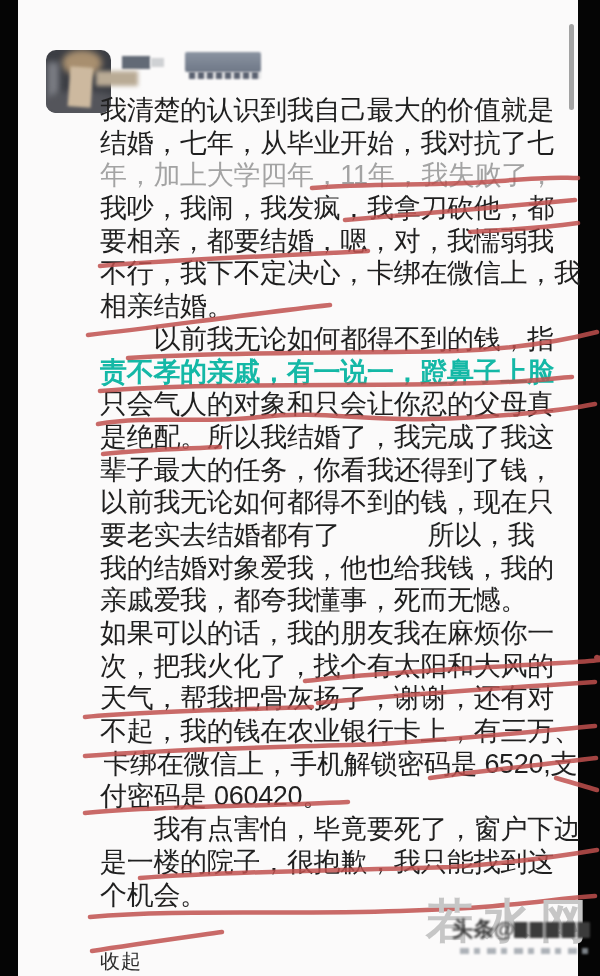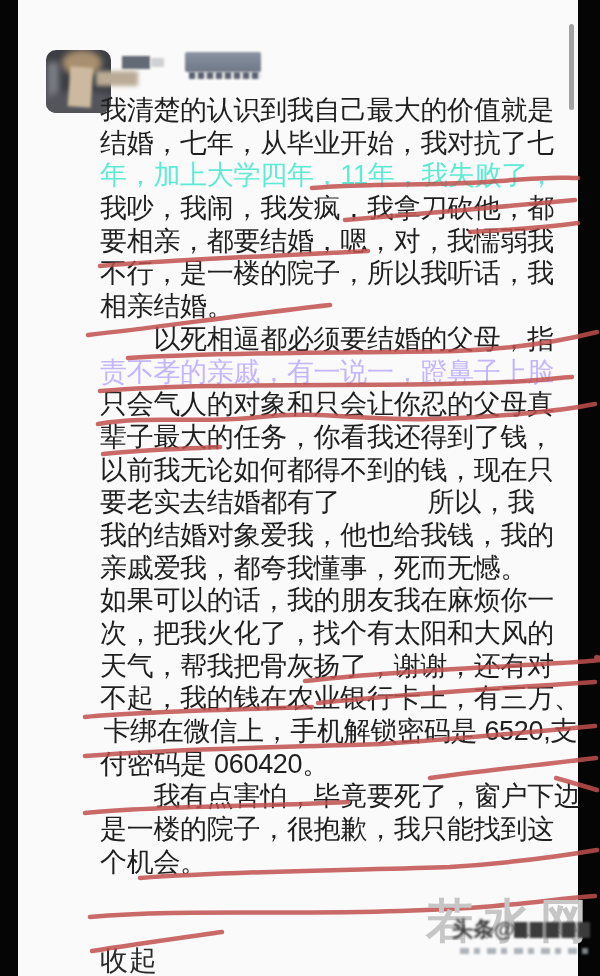--- a/index.html
+++ b/index.html
@@ -31,21 +31,21 @@
        filter:blur(1px);z-index:2;}
   
   .scrollbar{position:absolute;left:569px;top:24px;width:5px;height:86px;border-radius:3px;z-index:4;}
   
   #text-lines{position:absolute;left:100px;top:94px;z-index:2;}
   .tline{
     height:32.7px;line-height:32.7px;font-size:27px;letter-spacing:-0.3px;
     white-space:pre;font-weight:500;
   }
   .collapse{
-    position:absolute;left:100px;top:946px;font-size:28px;line-height:30px;
+    position:absolute;left:100px;top:946px;font-size:20px;line-height:30px;
     z-index:2;letter-spacing:1px;cursor:pointer;
   }
   
   #annotations{position:absolute;left:0;top:0;width:600px;height:976px;z-index:3;pointer-events:none;}
   #annotations path{fill:none;stroke-width:4.5;stroke-linecap:round;opacity:.85;}
   
   .wm-site{
     position:absolute;left:426px;top:890px;z-index:5;
     font-size:47px;font-weight:700;letter-spacing:10px;white-space:nowrap;
   }
@@ -81,28 +81,29 @@
 <div class="nb1"></div>
 <div class="nb1b"></div>
 <div class="nb2"></div>
 <div class="nb-sub"></div>
 
 <div class="scrollbar" style="background: rgb(163, 163, 163);"></div>
 
 <div id="text-lines">
     <div class="tline" style="color: rgb(31, 31, 31);">我清楚的认识到我自己最大的价值就是</div>
     <div class="tline" style="color: rgb(31, 31, 31);">结婚，七年，从毕业开始，我对抗了七</div>
-    <div class="tline" style="color: #5eead4;">年，加上大学四年，11年，我失败了，</div>
+    <div class="tline" style="color: #a3a3a3;">年，加上大学四年，11年，我失败了，</div>
     <div class="tline" style="color: rgb(31, 31, 31);">我吵，我闹，我发疯，我拿刀砍他，都</div>
     <div class="tline" style="color: rgb(31, 31, 31);">要相亲，都要结婚，嗯，对，我懦弱我</div>
-    <div class="tline" style="color: rgb(31, 31, 31);">不行，是一楼的院子，所以我听话，我</div>
+    <div class="tline" style="color: rgb(31, 31, 31);">不行，我下不定决心，卡绑在微信上，我</div>
     <div class="tline" style="color: rgb(31, 31, 31);">相亲结婚。</div>
-    <div class="tline" style="color: rgb(31, 31, 31);">　　以死相逼都必须要结婚的父母，指</div>
-    <div class="tline" style="color: #c4b5fd;">责不孝的亲戚，有一说一，蹬鼻子上脸</div>
+    <div class="tline" style="color: rgb(31, 31, 31);">　　以前我无论如何都得不到的钱，指</div>
+    <div class="tline" style="color: #14b8a6; font-weight: bold;">责不孝的亲戚，有一说一，蹬鼻子上脸</div>
     <div class="tline" style="color: rgb(31, 31, 31);">只会气人的对象和只会让你忍的父母真</div>
+    <div class="tline" style="color: rgb(31, 31, 31);">是绝配。所以我结婚了，我完成了我这</div>
     <div class="tline" style="color: rgb(31, 31, 31);">辈子最大的任务，你看我还得到了钱，</div>
     <div class="tline" style="color: rgb(31, 31, 31);">以前我无论如何都得不到的钱，现在只</div>
     <div class="tline" style="color: rgb(31, 31, 31);">要老实去结婚都有了　　　 所以，我</div>
     <div class="tline" style="color: rgb(31, 31, 31);">我的结婚对象爱我，他也给我钱，我的</div>
     <div class="tline" style="color: rgb(31, 31, 31);">亲戚爱我，都夸我懂事，死而无憾。</div>
     <div class="tline" style="color: rgb(31, 31, 31);">如果可以的话，我的朋友我在麻烦你一</div>
     <div class="tline" style="color: rgb(31, 31, 31);">次，把我火化了，找个有太阳和大风的</div>
     <div class="tline" style="color: rgb(31, 31, 31);">天气，帮我把骨灰扬了，谢谢，还有对</div>
     <div class="tline" style="color: rgb(31, 31, 31);">不起，我的钱在农业银行卡上，有三万、</div>
     <div class="tline" style="color: rgb(31, 31, 31); text-align: center;">卡绑在微信上，手机解锁密码是 6520,支</div>

